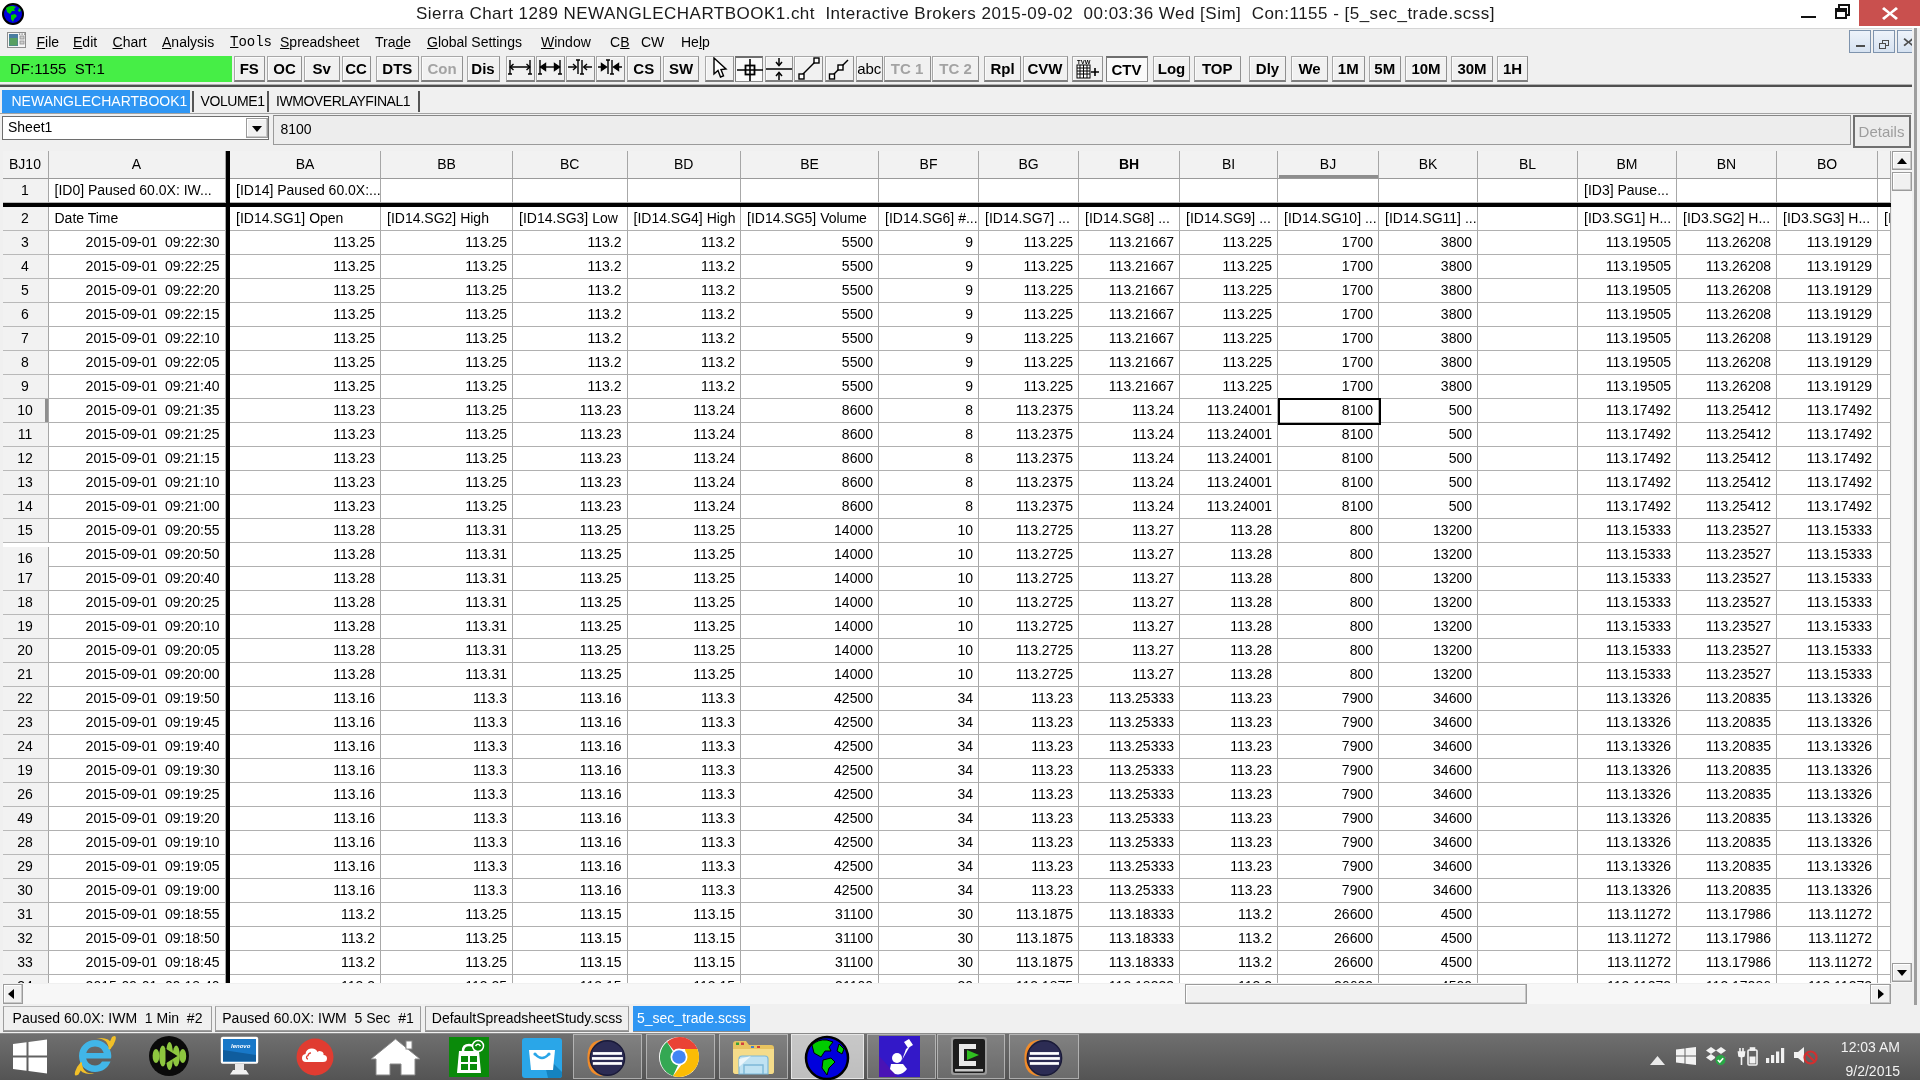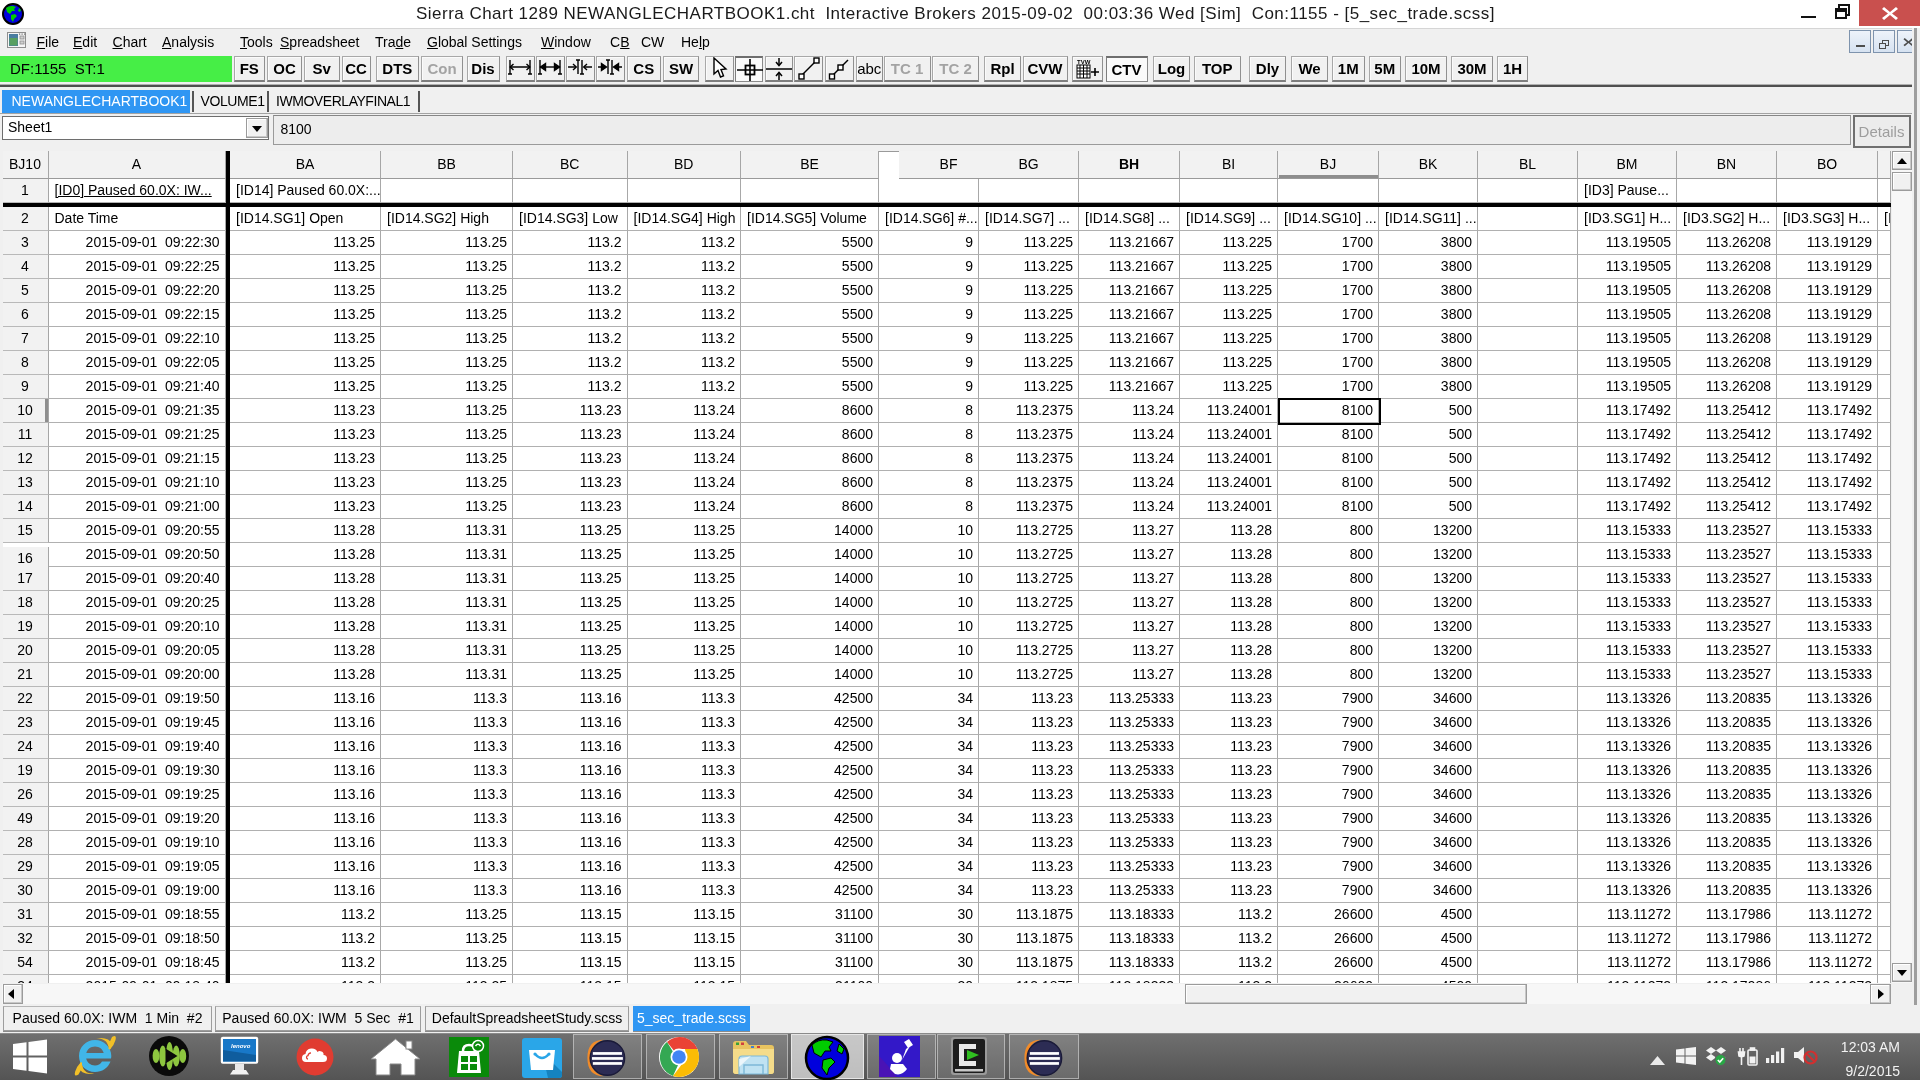--- a/index.html
+++ b/index.html
@@ -48,21 +48,21 @@
 <rect x="13" y="4" width="4" height="3" fill="#cfcfcf" stroke="#909090" stroke-width="0.8"></rect>
 <rect x="13" y="9" width="4" height="3" fill="#cfcfcf" stroke="#909090" stroke-width="0.8"></rect>
 <rect x="12" y="1.5" width="1.2" height="1.2" fill="#707070"></rect>
     <rect x="14.5" y="1.5" width="1.2" height="1.2" fill="#707070"></rect>
     <rect x="17" y="1.5" width="1.2" height="1.2" fill="#707070"></rect>
 </svg>
 <div class="abs mi" style="left:36.5px;top:33.5px;"><u>F</u>ile</div>
 <div class="abs mi" style="left:73px;top:33.5px;"><u>E</u>dit</div>
 <div class="abs mi" style="left:112.5px;top:33.5px;"><u>C</u>hart</div>
 <div class="abs mi" style="left:162px;top:33.5px;"><u>A</u>nalysis</div>
-<div class="abs mi" style="left:240px;top:33.5px;"><u>T</u>ools</div>
+<div class="abs mi" style="left:230px;top:33.5px;font-family:Liberation Mono, monospace;"><u>T</u>ools</div>
 <div class="abs mi" style="left:280px;top:33.5px;"><u>S</u>preadsheet</div>
 <div class="abs mi" style="left:375px;top:33.5px;">Tra<u>d</u>e</div>
 <div class="abs mi" style="left:427px;top:33.5px;"><u>G</u>lobal Settings</div>
 <div class="abs mi" style="left:541px;top:33.5px;"><u>W</u>indow</div>
 <div class="abs mi" style="left:610px;top:33.5px;">C<u>B</u></div>
 <div class="abs mi" style="left:641px;top:33.5px;">CW</div>
 <div class="abs mi" style="left:681px;top:33.5px;">He<u>l</u>p</div>
 <div class="abs" style="left:1849px;top:30px;width:22px;height:23px;background:linear-gradient(#eef3fa,#d6e2f1);border:1px solid #7e93ad;"></div>
 <div class="abs" style="left:1873px;top:30px;width:22px;height:23px;background:linear-gradient(#eef3fa,#d6e2f1);border:1px solid #7e93ad;"></div>
 <div class="abs" style="left:1897px;top:30px;width:22px;height:23px;background:linear-gradient(#eef3fa,#d6e2f1);border:1px solid #7e93ad;"></div>
@@ -186,33 +186,33 @@
 <div class="abs" style="left:280.5px;top:121px;font-size:14px;color:#000;">8100</div>
 <div class="abs" style="left:1852.5px;top:114.5px;width:58px;height:33px;background:#ececec;border:2px solid #6f6f6f;color:#9d9d9d;font-size:15px;text-align:center;line-height:29px;">Details</div>
 <div class="abs" style="left:2.5px;top:150.5px;width:1888.5px;height:832.0px;background:#fff;border-top:1px solid #9a9a9a;"></div>
 <div class="hdrcell" style="left:2.5px;top:150.5px;width:46.0px;height:28px;">BJ10</div>
 <div class="hdrcell" style="left:48.5px;top:150.5px;width:177.0px;height:28px;">A</div>
 <div class="hdrcell" style="left:230.0px;top:150.5px;width:151.0px;height:28px;">BA</div>
 <div class="hdrcell" style="left:381.0px;top:150.5px;width:132.0px;height:28px;">BB</div>
 <div class="hdrcell" style="left:513.0px;top:150.5px;width:114.5px;height:28px;">BC</div>
 <div class="hdrcell" style="left:627.5px;top:150.5px;width:113.5px;height:28px;">BD</div>
 <div class="hdrcell" style="left:741.0px;top:150.5px;width:138.0px;height:28px;">BE</div>
-<div class="hdrcell" style="left:899px;top:150.5px;width:100.0px;height:28px;">BF</div>
+<div class="hdrcell" style="left:879.0px;top:150.5px;width:100.0px;height:28px;">BF</div>
 <div class="hdrcell" style="left:979.0px;top:150.5px;width:100.0px;height:28px;">BG</div>
 <div class="hdrcell" style="left:1079.0px;top:150.5px;width:101.0px;height:28px;font-weight:bold;">BH</div>
 <div class="hdrcell" style="left:1180.0px;top:150.5px;width:98.0px;height:28px;">BI</div>
 <div class="hdrcell" style="left:1278.0px;top:150.5px;width:101.0px;height:28px;">BJ</div>
 <div class="hdrcell" style="left:1379.0px;top:150.5px;width:99.0px;height:28px;">BK</div>
 <div class="hdrcell" style="left:1478.0px;top:150.5px;width:100.0px;height:28px;">BL</div>
 <div class="hdrcell" style="left:1578.0px;top:150.5px;width:99.0px;height:28px;">BM</div>
 <div class="hdrcell" style="left:1677.0px;top:150.5px;width:100.0px;height:28px;">BN</div>
 <div class="hdrcell" style="left:1777.0px;top:150.5px;width:101.0px;height:28px;">BO</div>
 <div class="hdrcell" style="left:1878.0px;top:150.5px;width:13.0px;height:28px;"></div>
 <div class="rh" style="left:2.5px;top:178.5px;width:46.0px;height:24px;line-height:23px;">1</div>
-<div class="cell lft" style="left:48.5px;top:178.5px;width:177.0px;height:24px;line-height:23px;border-right:1px solid #a8a8a8;border-bottom:1px solid #b0b0b0;text-decoration:underline;">[ID0] Paused 60.0X: IW...</div>
+<div class="cell lft" style="left:48.5px;top:178.5px;width:177.0px;height:24px;line-height:23px;border-right:1px solid #a8a8a8;border-bottom:1px solid #b0b0b0;">[ID0] Paused 60.0X: IW...</div>
 <div class="cell lft" style="left:230.0px;top:178.5px;width:151.0px;height:24px;line-height:23px;border-right:1px solid #a8a8a8;border-bottom:1px solid #b0b0b0;">[ID14] Paused 60.0X:...</div>
 <div class="cell lft" style="left:381.0px;top:178.5px;width:132.0px;height:24px;line-height:23px;border-right:1px solid #a8a8a8;border-bottom:1px solid #b0b0b0;"></div>
 <div class="cell lft" style="left:513.0px;top:178.5px;width:114.5px;height:24px;line-height:23px;border-right:1px solid #a8a8a8;border-bottom:1px solid #b0b0b0;"></div>
 <div class="cell lft" style="left:627.5px;top:178.5px;width:113.5px;height:24px;line-height:23px;border-right:1px solid #a8a8a8;border-bottom:1px solid #b0b0b0;"></div>
 <div class="cell lft" style="left:741.0px;top:178.5px;width:138.0px;height:24px;line-height:23px;border-right:1px solid #a8a8a8;border-bottom:1px solid #b0b0b0;"></div>
 <div class="cell lft" style="left:879.0px;top:178.5px;width:100.0px;height:24px;line-height:23px;border-right:1px solid #a8a8a8;border-bottom:1px solid #b0b0b0;"></div>
 <div class="cell lft" style="left:979.0px;top:178.5px;width:100.0px;height:24px;line-height:23px;border-right:1px solid #a8a8a8;border-bottom:1px solid #b0b0b0;"></div>
 <div class="cell lft" style="left:1079.0px;top:178.5px;width:101.0px;height:24px;line-height:23px;border-right:1px solid #a8a8a8;border-bottom:1px solid #b0b0b0;"></div>
 <div class="cell lft" style="left:1180.0px;top:178.5px;width:98.0px;height:24px;line-height:23px;border-right:1px solid #a8a8a8;border-bottom:1px solid #b0b0b0;"></div>
 <div class="cell lft" style="left:1278.0px;top:178.5px;width:101.0px;height:24px;line-height:23px;border-right:1px solid #a8a8a8;border-bottom:1px solid #b0b0b0;"></div>
@@ -773,21 +773,21 @@
 <div class="cell num" style="left:979.0px;top:926.5px;width:100.0px;height:24px;line-height:23px;border-right:1px solid #a8a8a8;border-bottom:1px solid #b0b0b0;">113.1875</div>
 <div class="cell num" style="left:1079.0px;top:926.5px;width:101.0px;height:24px;line-height:23px;border-right:1px solid #a8a8a8;border-bottom:1px solid #b0b0b0;">113.18333</div>
 <div class="cell num" style="left:1180.0px;top:926.5px;width:98.0px;height:24px;line-height:23px;border-right:1px solid #a8a8a8;border-bottom:1px solid #b0b0b0;">113.2</div>
 <div class="cell num" style="left:1278.0px;top:926.5px;width:101.0px;height:24px;line-height:23px;border-right:1px solid #a8a8a8;border-bottom:1px solid #b0b0b0;">26600</div>
 <div class="cell num" style="left:1379.0px;top:926.5px;width:99.0px;height:24px;line-height:23px;border-right:1px solid #a8a8a8;border-bottom:1px solid #b0b0b0;">4500</div>
 <div class="cell num" style="left:1478.0px;top:926.5px;width:100.0px;height:24px;line-height:23px;border-right:1px solid #a8a8a8;border-bottom:1px solid #b0b0b0;"></div>
 <div class="cell num" style="left:1578.0px;top:926.5px;width:99.0px;height:24px;line-height:23px;border-right:1px solid #a8a8a8;border-bottom:1px solid #b0b0b0;">113.11272</div>
 <div class="cell num" style="left:1677.0px;top:926.5px;width:100.0px;height:24px;line-height:23px;border-right:1px solid #a8a8a8;border-bottom:1px solid #b0b0b0;">113.17986</div>
 <div class="cell num" style="left:1777.0px;top:926.5px;width:101.0px;height:24px;line-height:23px;border-right:1px solid #a8a8a8;border-bottom:1px solid #b0b0b0;">113.11272</div>
 <div class="cell num" style="left:1878.0px;top:926.5px;width:13.0px;height:24px;line-height:23px;border-right:1px solid #a8a8a8;border-bottom:1px solid #b0b0b0;"></div>
-<div class="rh" style="left:2.5px;top:950.5px;width:46.0px;height:24px;line-height:23px;">54</div>
+<div class="rh" style="left:2.5px;top:950.5px;width:46.0px;height:24px;line-height:23px;">33</div>
 <div class="cell num" style="left:48.5px;top:950.5px;width:177.0px;height:24px;line-height:23px;border-right:1px solid #a8a8a8;border-bottom:1px solid #b0b0b0;">2015-09-01&nbsp; 09:18:45</div>
 <div class="cell num" style="left:230.0px;top:950.5px;width:151.0px;height:24px;line-height:23px;border-right:1px solid #a8a8a8;border-bottom:1px solid #b0b0b0;">113.2</div>
 <div class="cell num" style="left:381.0px;top:950.5px;width:132.0px;height:24px;line-height:23px;border-right:1px solid #a8a8a8;border-bottom:1px solid #b0b0b0;">113.25</div>
 <div class="cell num" style="left:513.0px;top:950.5px;width:114.5px;height:24px;line-height:23px;border-right:1px solid #a8a8a8;border-bottom:1px solid #b0b0b0;">113.15</div>
 <div class="cell num" style="left:627.5px;top:950.5px;width:113.5px;height:24px;line-height:23px;border-right:1px solid #a8a8a8;border-bottom:1px solid #b0b0b0;">113.15</div>
 <div class="cell num" style="left:741.0px;top:950.5px;width:138.0px;height:24px;line-height:23px;border-right:1px solid #a8a8a8;border-bottom:1px solid #b0b0b0;">31100</div>
 <div class="cell num" style="left:879.0px;top:950.5px;width:100.0px;height:24px;line-height:23px;border-right:1px solid #a8a8a8;border-bottom:1px solid #b0b0b0;">30</div>
 <div class="cell num" style="left:979.0px;top:950.5px;width:100.0px;height:24px;line-height:23px;border-right:1px solid #a8a8a8;border-bottom:1px solid #b0b0b0;">113.1875</div>
 <div class="cell num" style="left:1079.0px;top:950.5px;width:101.0px;height:24px;line-height:23px;border-right:1px solid #a8a8a8;border-bottom:1px solid #b0b0b0;">113.18333</div>
 <div class="cell num" style="left:1180.0px;top:950.5px;width:98.0px;height:24px;line-height:23px;border-right:1px solid #a8a8a8;border-bottom:1px solid #b0b0b0;">113.2</div>

